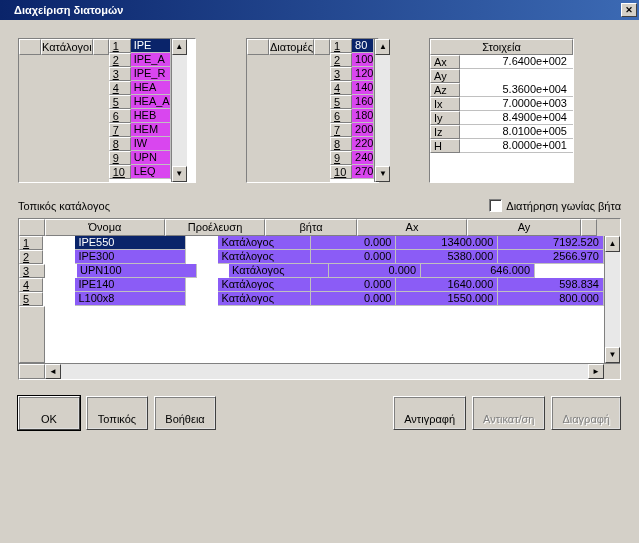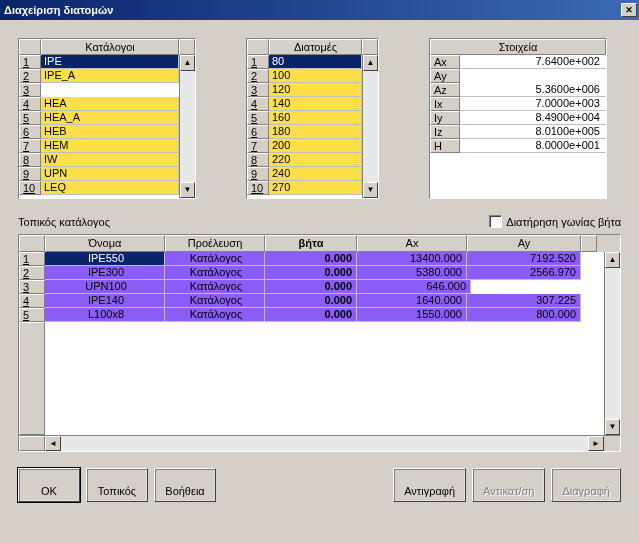--- a/index.html
+++ b/index.html
@@ -12,21 +12,21 @@
     height: 543px;
     overflow: hidden;
   }
   .titlebar {
     background: linear-gradient(to right, #0a246a, #3c6ab4);
     color: #fff;
     height: 20px;
     display: flex;
     align-items: center;
     justify-content: space-between;
-    padding-left: 4px;
+    padding-left: 14px;
     font-weight: bold;
   }
   .titlebar .close {
     width: 16px; height: 14px;
     background: #d4d0c8;
     border: 1px solid #fff;
     border-right-color: #404040;
     border-bottom-color: #404040;
     margin: 2px;
     font-size: 9px;
@@ -44,21 +44,20 @@
     display: flex;
     gap: 50px;
     margin-bottom: 16px;
   }
   .list-panel {
     border: 1px solid #808080;
     border-right-color: #fff;
     border-bottom-color: #fff;
     background: #fff;
     display: flex;
-    flex-direction: column;
   }
   .list-panel .header-row {
     display: flex;
     background: #d4d0c8;
   }
   .list-panel .header-row .corner {
     border: 1px solid #fff;
     border-right-color: #808080;
     border-bottom-color: #808080;
     background: #d4d0c8;
@@ -97,21 +96,21 @@
     padding-left: 3px;
     line-height: 12px;
     text-decoration: underline;
   }
   .row-val {
     flex: 1;
     border-bottom: 1px solid #c0c0c0;
     border-right: 1px solid #c0c0c0;
     padding-left: 3px;
     line-height: 13px;
-    background: #fde047;
+    background: #d946ef;
     white-space: nowrap;
     overflow: hidden;
   }
   .row-val.selected {
     background: #0a246a;
     color: #fff;
   }
   .vscroll {
     width: 16px;
     background: #d4d0c8;
@@ -180,21 +179,21 @@
     border-right-color:#fff;
     border-bottom-color:#fff;
     box-shadow: inset 1px 1px 0 #404040;
   }
   
   .grid-wrap {
     border:1px solid #808080;
     border-right-color:#fff;
     border-bottom-color:#fff;
     background:#fff;
-    height:218px;
+    height:162px;
     display:flex;
     flex-direction:column;
   }
   .grid-header {
     display:flex;
     background:#d4d0c8;
   }
   .grid-header .gh {
     border:1px solid #fff;
     border-right-color:#808080;
@@ -224,21 +223,21 @@
   .grid-row .cell {
     border-bottom:1px solid #c0c0c0;
     border-right:1px solid #c0c0c0;
     line-height:13px;
     background:#8b5cf6;
     overflow:hidden;
     white-space:nowrap;
   }
   .grid-row .cell.sel { background:#0a246a; color:#fff; }
   .grid-row .cell.num { text-align:right; padding-right:4px; }
-  .grid-row .cell.txt { text-align:center; padding-left:3px; }
+  .grid-row .cell.txt { text-align:left; padding-left:3px;margin-left:32px; }
   .rn-empty {
     width:26px;
     background:#d4d0c8;
     border:1px solid #fff;
     border-right-color:#808080;
     border-bottom-color:#808080;
   }
   .grid-filler {
     flex:1; display:flex;
   }
@@ -289,21 +288,21 @@
     outline:1px solid #000;
   }
   .btn.disabled {
     color:#808080;
     text-shadow:1px 1px 0 #fff;
     cursor:default;
   }
   
   .w-name { width:120px; }
   .w-origin { width:100px; }
-  .w-beta { width:92px;font-weight:bold; }
+  .w-beta { width:92px; }
   .w-ax { width:110px; }
   .w-ay { width:114px; }
   .w-rn { width:26px; }
 </style>
 </head>
 <body>
 
 <div class="titlebar">
   <span>Διαχείριση διατομών</span>
   <div class="close">✕</div>
@@ -324,20 +323,21 @@
             <div class="list-row">
               <div class="row-num">1</div>
               <div class="row-val selected">IPE</div>
             </div>
             <div class="list-row">
               <div class="row-num">2</div>
               <div class="row-val">IPE_A</div>
             </div>
             <div class="list-row">
               <div class="row-num">3</div>
+              <div class="row-val">IPE_R</div>
             </div>
             <div class="list-row">
               <div class="row-num">4</div>
               <div class="row-val">HEA</div>
             </div>
             <div class="list-row">
               <div class="row-num">5</div>
               <div class="row-val">HEA_A</div>
             </div>
             <div class="list-row">
@@ -419,33 +419,33 @@
             </div>
           </div>
         <div class="vscroll">
           <div class="arrow">▲</div>
           <div class="track"></div>
           <div class="arrow">▼</div>
         </div>
       </div>
     </div>
 
-    <div class="prop-panel" style="width:178px">
+    <div class="prop-panel" style="width:145px">
       <div class="prop-header">Στοιχεία</div>
       <div id="propRows">
           <div class="prop-row">
             <div class="prop-key">Ax</div>
             <div class="prop-val">7.6400e+002</div>
           </div>
           <div class="prop-row">
             <div class="prop-key">Ay</div>
           </div>
           <div class="prop-row">
             <div class="prop-key">Az</div>
-            <div class="prop-val">5.3600e+006</div>
+            <div class="prop-val">5.3600e+004</div>
           </div>
           <div class="prop-row">
             <div class="prop-key">Ix</div>
             <div class="prop-val">7.0000e+003</div>
           </div>
           <div class="prop-row">
             <div class="prop-key">Iy</div>
             <div class="prop-val">8.4900e+004</div>
           </div>
           <div class="prop-row">
@@ -503,21 +503,21 @@
             <div class="cell w-origin txt">Κατάλογος</div>
             <div class="cell w-beta num">0.000</div>
             <div class="cell w-ay num">646.000</div>
           </div>
           <div class="grid-row">
             <div class="rn">4</div>
             <div class="cell w-name txt">IPE140</div>
             <div class="cell w-origin txt">Κατάλογος</div>
             <div class="cell w-beta num">0.000</div>
             <div class="cell w-ax num">1640.000</div>
-            <div class="cell w-ay num">307.225</div>
+            <div class="cell w-ay num">598.834</div>
           </div>
           <div class="grid-row">
             <div class="rn">5</div>
             <div class="cell w-name txt">L100x8</div>
             <div class="cell w-origin txt">Κατάλογος</div>
             <div class="cell w-beta num">0.000</div>
             <div class="cell w-ax num">1550.000</div>
             <div class="cell w-ay num">800.000</div>
           </div>
           <div class="grid-filler" style="flex: 1 1 0%;">

